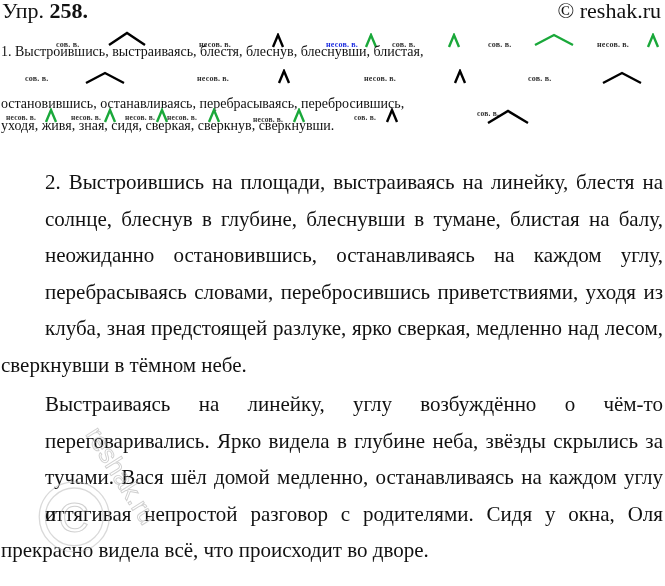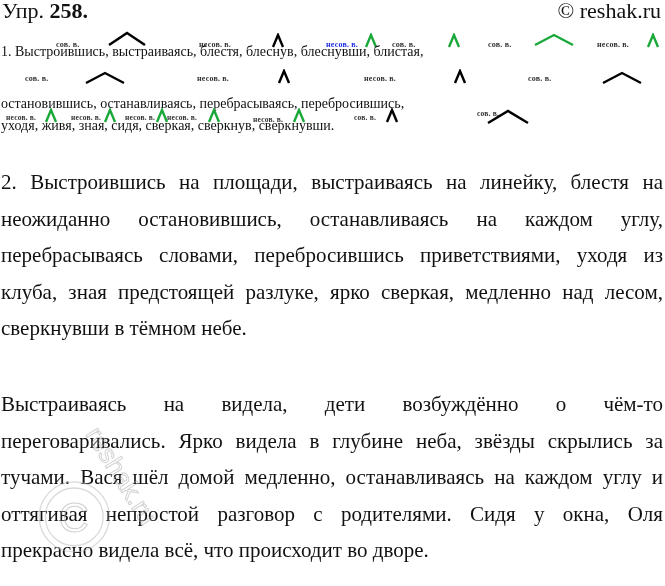--- a/index.html
+++ b/index.html
@@ -8,21 +8,21 @@
   .hdr { position:absolute; top:-2px; left:2px; font-size:22px; }
   .hdr b { font-weight:bold; }
   .copy { position:absolute; top:-2px; right:4px; font-size:22px; }
   .line { position:absolute; left:1px; font-size:14px; white-space:nowrap; }
   .ann { position:absolute; font-size:8px; font-weight:bold; color:#333;
          letter-spacing:0.2px; font-family:Liberation Serif, serif; }
   .ann.blue { color:#2030e0; }
   .mark { position:absolute; }
   .para { position:absolute; left:1px; width:662px; font-size:21px;
           line-height:36.5px; text-align:justify; text-align-last:auto; }
-  .jl { display:block; text-align:justify; text-align-last:justify; height:36.5px; }
+  .jl { display:block; text-align:justify; text-align-last:justify; height:36.5px;margin-left:44px; }
   .ll { display:block; text-align:left; height:36.5px; }
   .wm { position:absolute; left:60px; top:445px; width:140px; height:140px;
         pointer-events:none; opacity:0.55; }
 </style>
 </head>
 <body>
 
 <div class="hdr">
   <span>Упр.</span>
   <b>258.</b>
@@ -104,28 +104,29 @@
   <span class="ann" style="left:477px;top:109px;font-size:7.5px">сов. в.</span>
   <svg class="mark" style="left:486px;top:108px" width="44" height="18">
       <polyline points="2,15 22,3 42,15" fill="none" stroke="#000" stroke-width="2.4"></polyline>
     </svg>
 
   <div class="line" style="top:118px">уходя, живя, зная, сидя, сверкая, сверкнув, сверкнувши.</div>
 </div>
 
 <div class="para" style="top:164px">
   <span class="jl">2. Выстроившись на площади, выстраиваясь на линейку, блестя на</span>
+  <span class="jl">солнце, блеснув в глубине, блеснувши в тумане, блистая на балу,</span>
   <span class="jl">неожиданно остановившись, останавливаясь на каждом углу,</span>
   <span class="jl">перебрасываясь словами, перебросившись приветствиями, уходя из</span>
   <span class="jl">клуба, зная предстоящей разлуке, ярко сверкая, медленно над лесом,</span>
   <span class="ll">сверкнувши в тёмном небе.</span>
 </div>
 
 <div class="para" style="top:386px">
-  <span class="jl">Выстраиваясь на видела, дети возбуждённо о чём-то</span>
+  <span class="jl">Выстраиваясь на линейку, углу возбуждённо о чём-то</span>
   <span class="jl">переговаривались. Ярко видела в глубине неба, звёзды скрылись за</span>
   <span class="jl">тучами. Вася шёл домой медленно, останавливаясь на каждом углу и</span>
   <span class="jl">оттягивая непростой разговор с родителями. Сидя у окна, Оля</span>
   <span class="ll">прекрасно видела всё, что происходит во дворе.</span>
 </div>
 
 <svg class="wm" style="left:20px;top:425px" width="160" height="160" viewBox="0 0 160 160">
   <circle cx="62" cy="105" r="40" fill="none" stroke="#bbb" stroke-width="1.5"></circle>
   <circle cx="62" cy="105" r="33" fill="none" stroke="#bbb" stroke-width="1.5"></circle>
   <text x="44" y="122" font-size="48" fill="none" stroke="#aaa" stroke-width="1.2" font-family="Liberation Sans, sans-serif">C</text>

